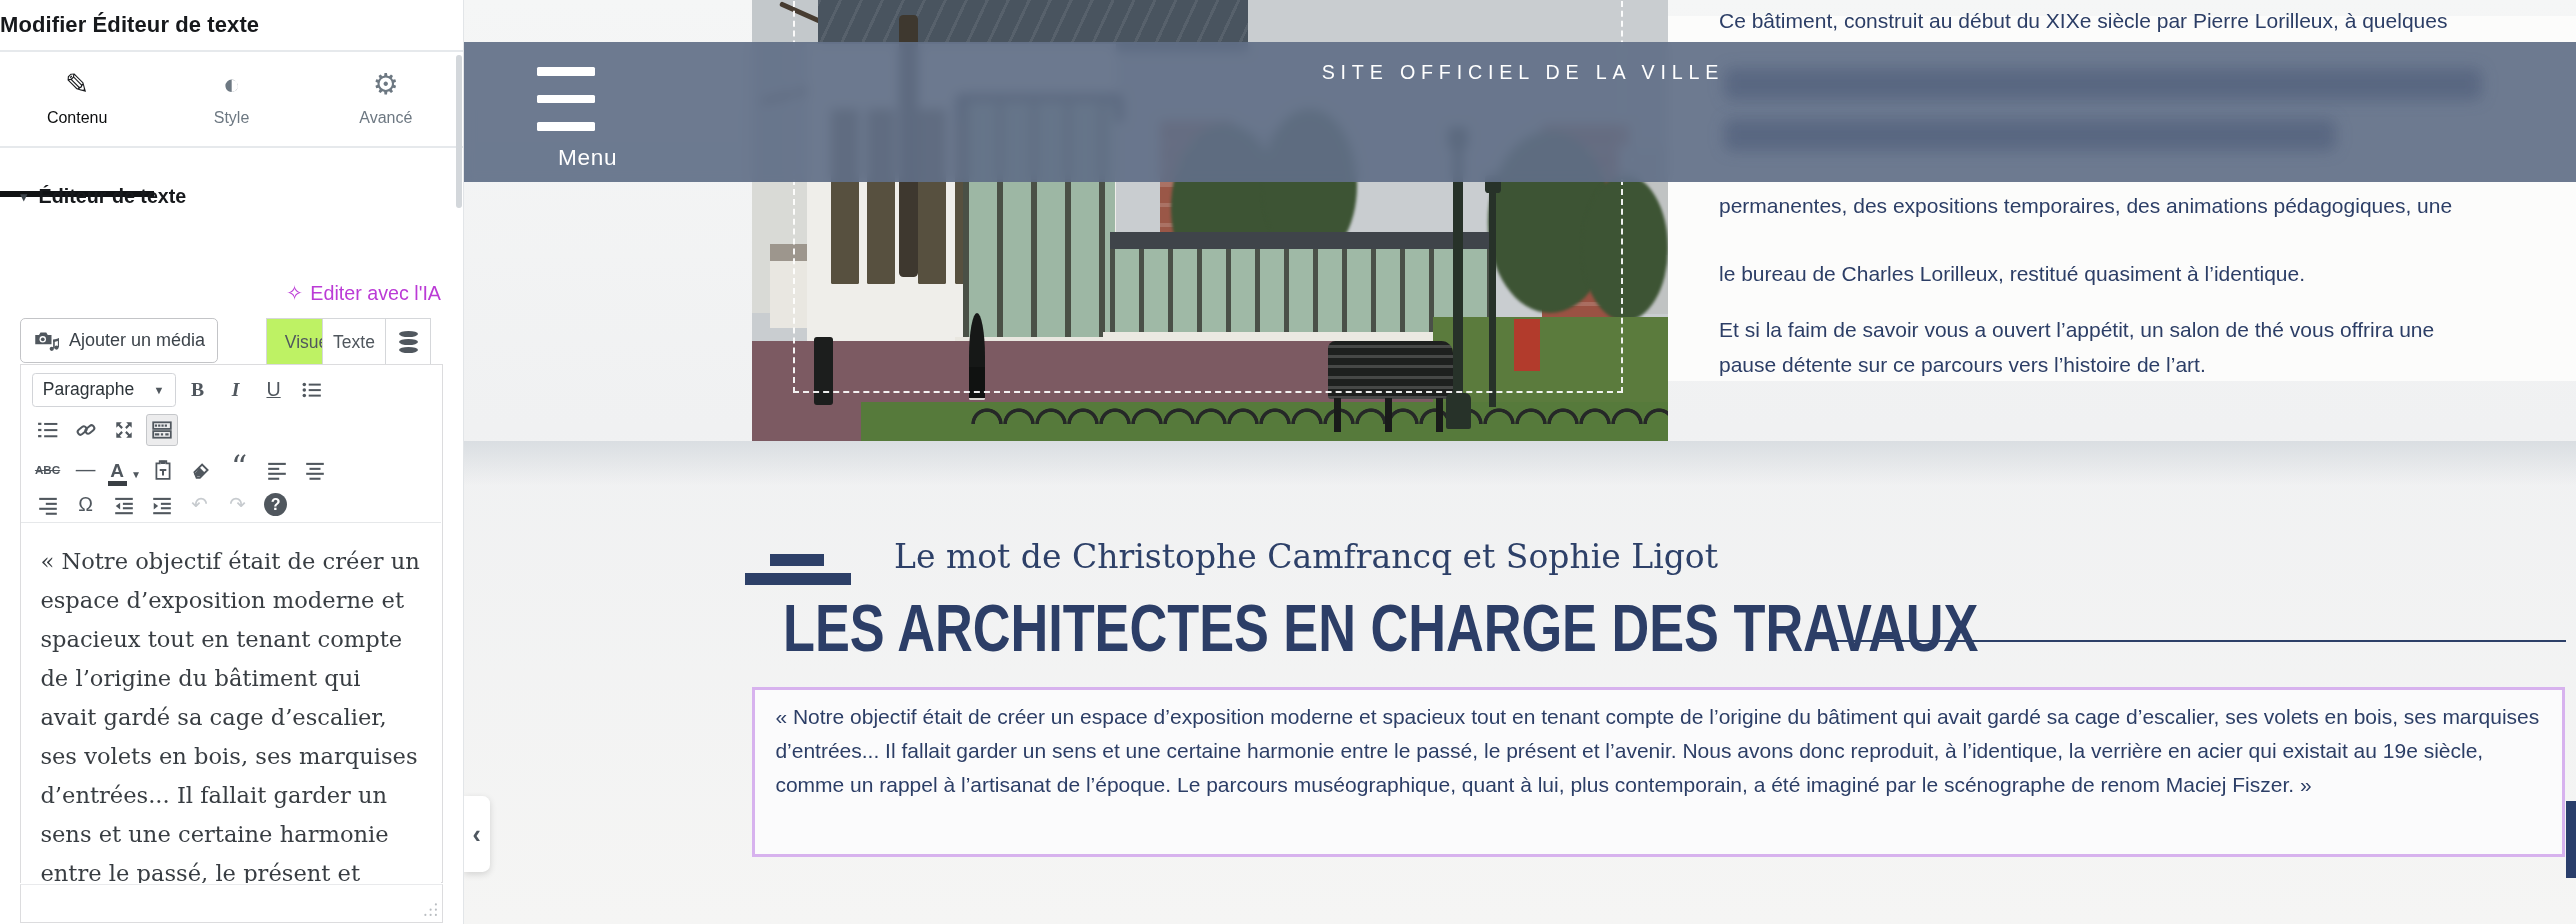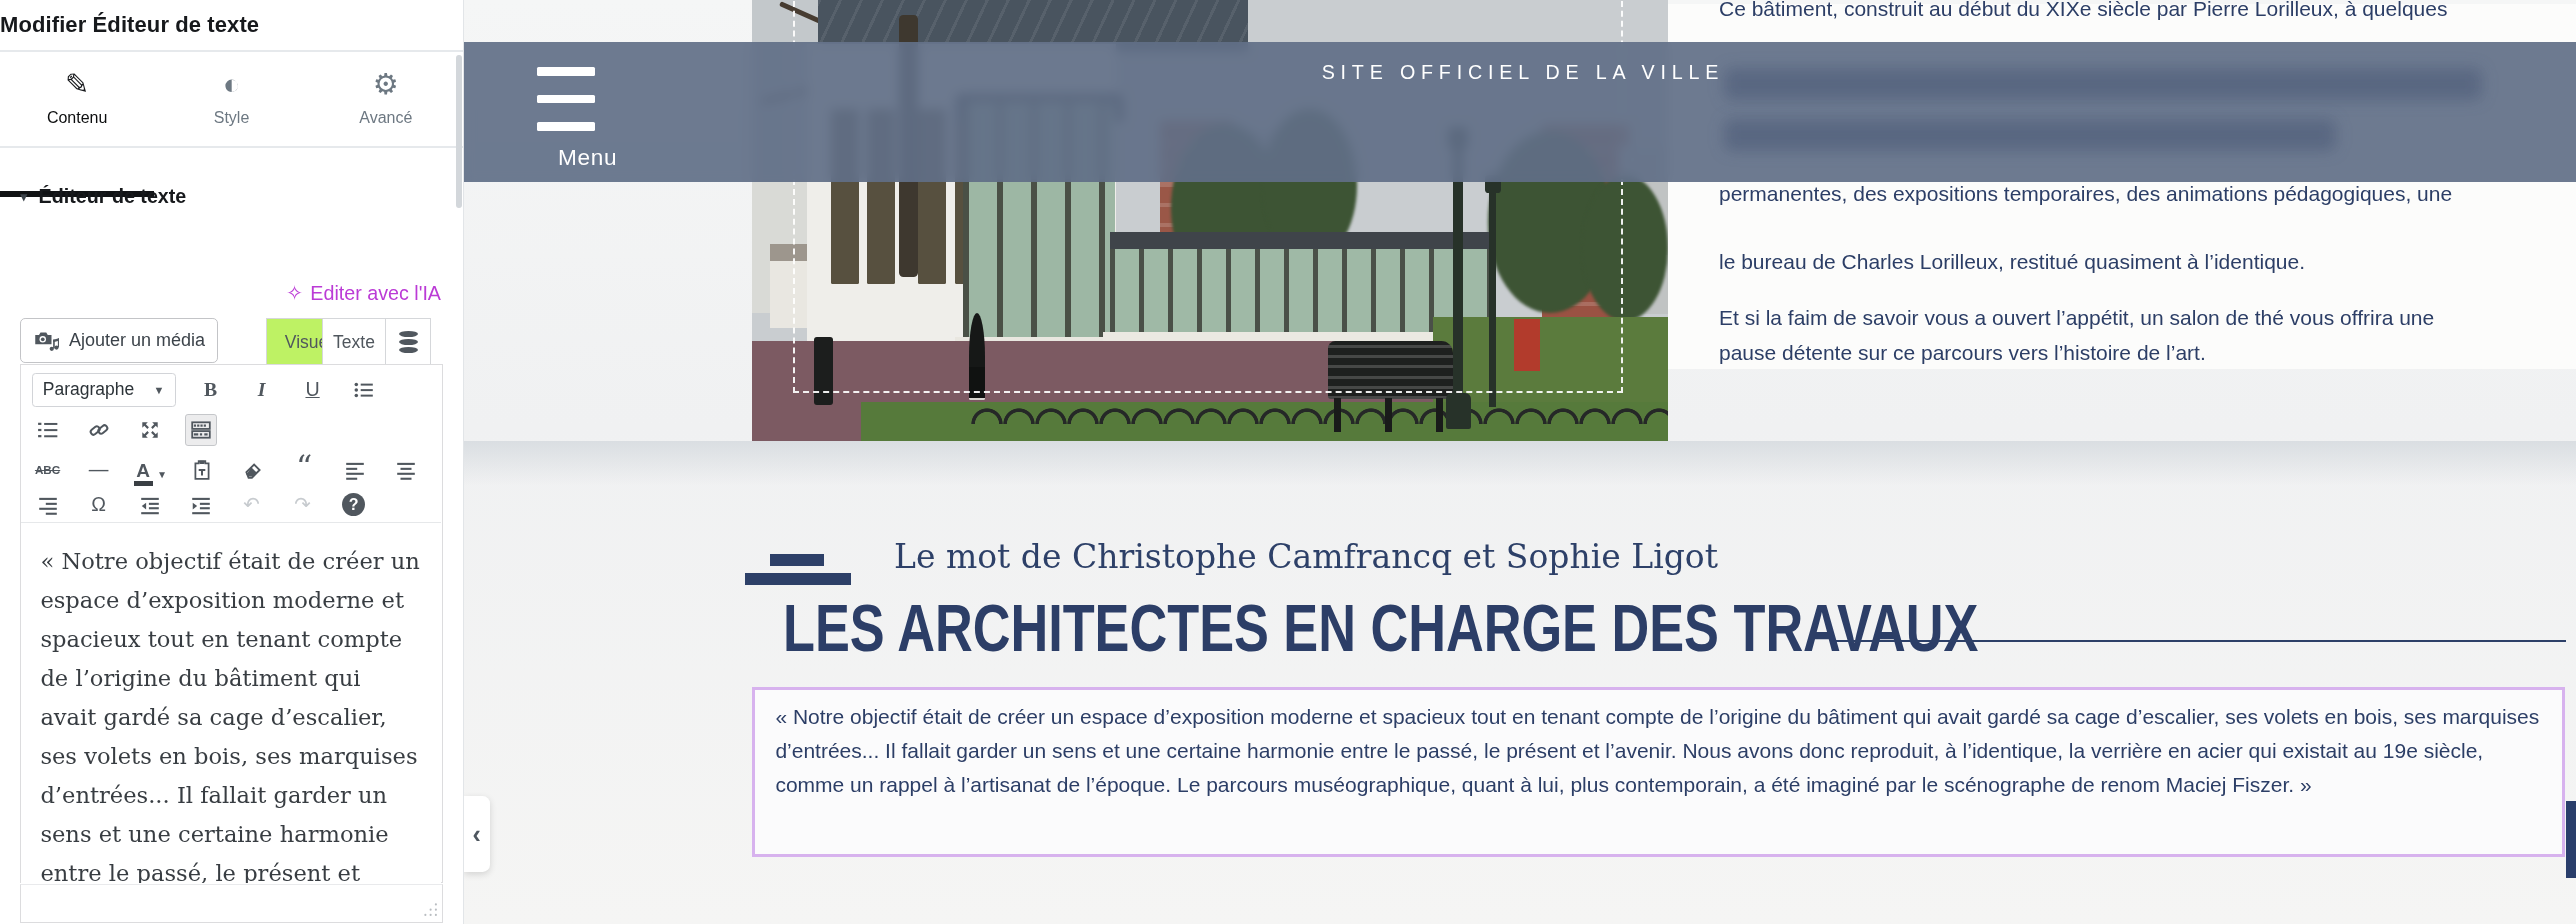--- a/index.html
+++ b/index.html
@@ -40,21 +40,21 @@
   .etab { height:47px; display:flex; align-items:center; justify-content:center;
           border:1.5px solid #d5d7da; border-bottom:none; background:#fff; color:#50575e;
           font-size:17.5px; cursor:pointer; }
   .etab.visuel { width:56px; border-right:none; background:#bef264;padding-left:28px; }
   .etab.texte  { width:64px; }
   .etab.db     { width:45px; border-left:none; }
   .dbicon i { display:block; width:19px; height:5.8px; background:#50575e; border-radius:50%; margin:2.2px 0; }
 
   .editor-box { position:absolute; left:20.4px; top:364px; width:423px; height:519px;
                 border:1.5px solid #dcdcde; background:#fff; }
-  .tb-row { position:absolute; left:10.2px; display:flex; align-items:center; gap:19px; height:35px; }
+  .tb-row { position:absolute; left:10.2px; display:flex; align-items:center; gap:6px; height:35px; }
   .tb-sel { width:144px; height:34px; border:1.5px solid #d2d4d8; border-radius:3.6px; background:#fff;
             display:flex; align-items:center; justify-content:space-between; padding:0 10.2px;
             font-size:17.5px; color:#2c3338; cursor:pointer; }
   .tb-sel .car { font-size:11px; color:#50575e; }
   .tbtn { min-width:32px; height:32px; display:flex; align-items:center; justify-content:center;
           color:#50575e; font-size:19.7px; border-radius:2.9px; cursor:pointer; }
   .tbtn svg { width:22px; height:22px; fill:#50575e; }
   .tbtn.active { background:#ececed; border:1.5px solid #c5c7ca; }
   .tbtn.disabled { color:#c7cbcf; cursor:default; }
   .tbtn .b { font-weight:800; font-family:"Liberation Serif",serif; }
@@ -75,21 +75,21 @@
              color:#383d42; }
   .statusbar { position:absolute; left:20.4px; top:884px; width:423px; height:39px;
                border:1.5px solid #dcdcde; border-top:1.5px solid #e9eaec; background:#fff; }
   .grip { position:absolute; right:4.4px; bottom:4.4px; }
 
   
   #preview { position:absolute; left:464px; top:0; width:2112px; height:924px;
              background:linear-gradient(180deg,#f5f6f6 0%,#f0f1f2 46%,#f5f5f4 100%); overflow:hidden; }
 
   
-  .hero-card { position:absolute; left:1204px; top:4px; width:908px; height:365px; background:#fcfcfb; }
+  .hero-card { position:absolute; left:1204px; top:16px; width:908px; height:365px; background:#fcfcfb; }
   .hline { position:absolute; left:51px; white-space:nowrap; font-size:21px; color:#2c3e66; }
   .hero-shadow { position:absolute; left:0; top:441px; width:2112px; height:45px;
                  background:linear-gradient(180deg, rgba(203,209,215,.6), rgba(240,241,241,0)); }
 
   
   .photo { position:absolute; left:288px; top:0; width:916px; height:441px; overflow:hidden;
            background:#c9cdd0; }
   .photo * { position:absolute; }
   .p-sky { left:0; top:0; width:233px; height:240px; background:#c3c8cb; }
   .branch { background:#473c31; border-radius:2.9px; }

